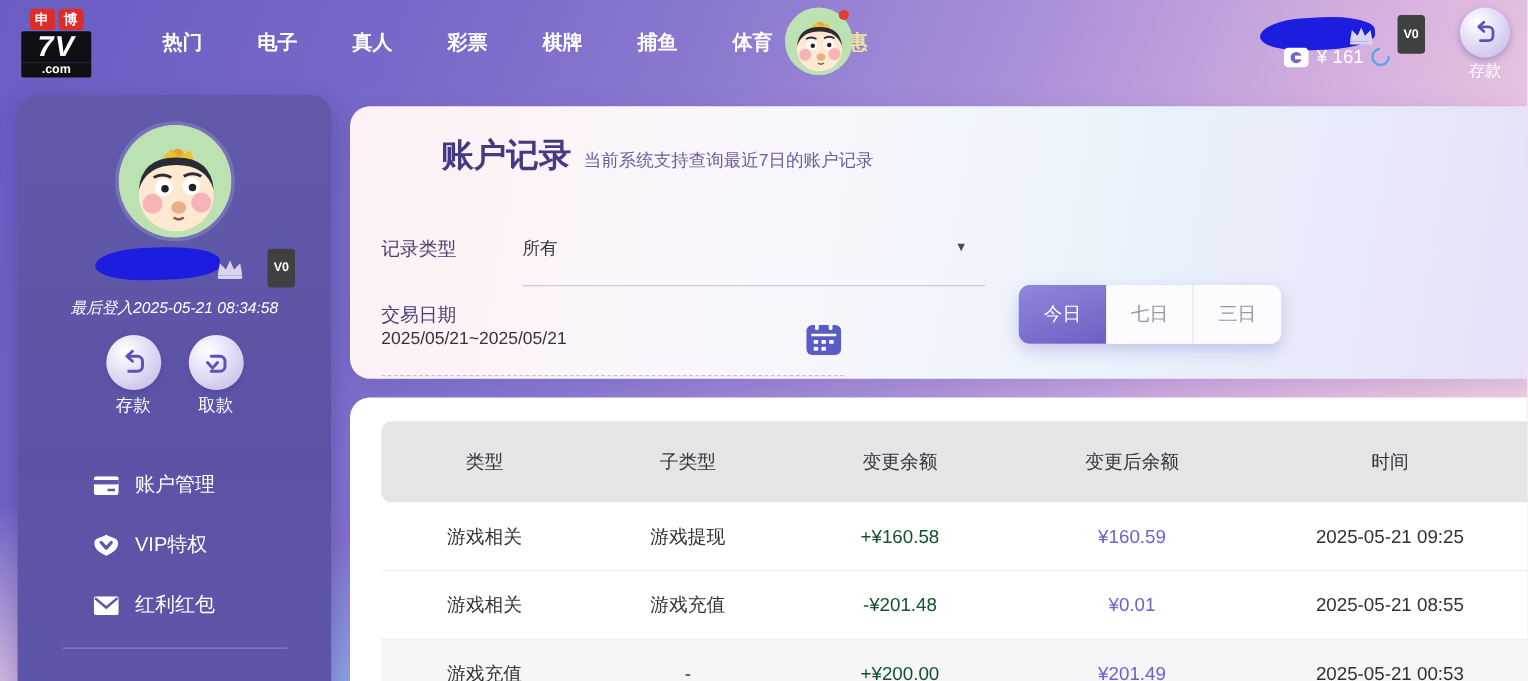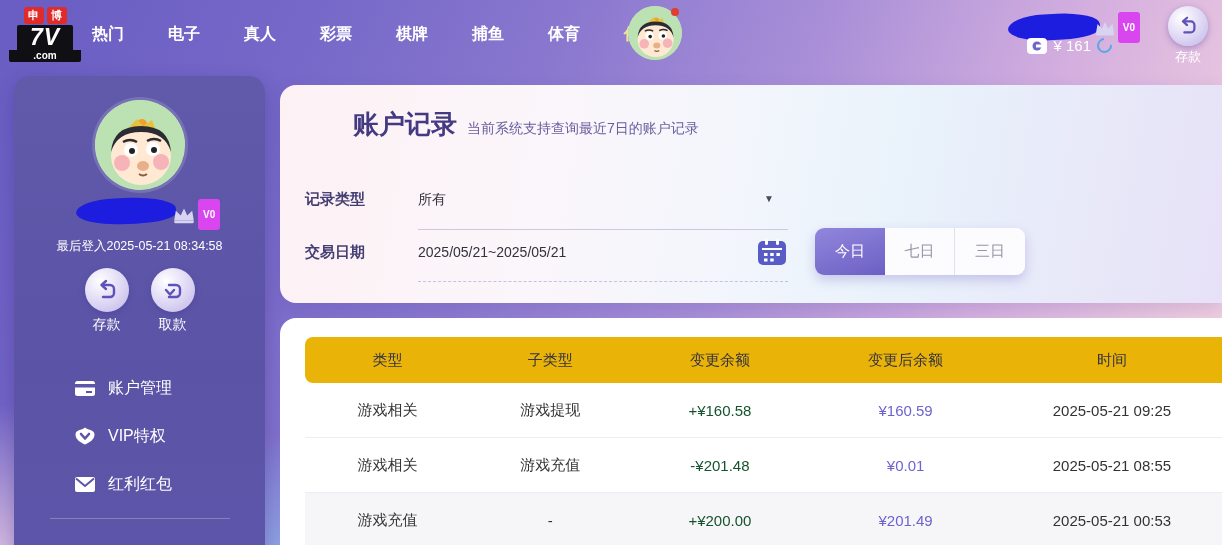--- a/index.html
+++ b/index.html
@@ -14,96 +14,96 @@
   }
 
   
   .topnav{ position:absolute; left:0; top:0; width:100%; height:68px; display:flex; align-items:center; }
   .logo{ margin-left:14px; width:62px; display:flex; flex-direction:column; align-items:center; }
   .logo-badges{ display:flex; gap:3px; margin-bottom:1px; }
   .logo-badge{ width:20px; height:17px; background:#e02b2b; border-radius:3px; color:#fff;
     font-size:11px; font-weight:bold; display:flex; align-items:center; justify-content:center; }
   .logo-7v{ width:56px; background:#101014; color:#fff; font-weight:900; font-style:italic;
     font-size:23px; line-height:25px; text-align:center; letter-spacing:1px; border-radius:2px 2px 0 0; }
-  .logo-com{ width:72px; background:#101014; color:#fff; font-size:10px; font-weight:bold;
+  .logo-com{ width:56px; background:#101014; color:#fff; font-size:10px; font-weight:bold;
     line-height:12px; text-align:center; border-radius:0 0 2px 2px; }
-  .nav-menu{ display:flex; margin-left:16px; gap:44px; }
+  .nav-menu{ display:flex; margin-left:54px; gap:44px; }
   .nav-item{ color:#fff; font-size:16px; font-weight:bold; cursor:pointer; white-space:nowrap; }
   .nav-item.active{ color:#f0e39c; }
 
   .nav-user{ position:absolute; right:0; top:0; height:68px; display:flex; align-items:flex-start; }
   .nav-avatar-wrap{ position:absolute; left:-264px; top:6px; width:54px; height:54px; }
   .avatar-circle{ width:100%; height:100%; border-radius:50%; background:#bce2b4; overflow:hidden; }
   .nav-red-dot{ position:absolute; right:3px; top:2px; width:8px; height:8px; background:#e23b30; border-radius:50%; }
   .scribble{ background:#1d1de0; border-radius:46% 54% 48% 52%/60% 55% 45% 58%; }
   .nav-scribble{ position:absolute; right:122px; top:14px; width:92px; height:26px; transform:rotate(-3deg); }
   .vip-wrap{ position:absolute; right:82px; top:12px; display:flex; align-items:center; }
-  .v0-badge{ background:#d946ef; color:#fff; font-size:10px; font-weight:bold;
-    border-radius:3px; padding:10px 5px; margin-left:2px; }
+  .v0-badge{ background:#404040; color:#fff; font-size:10px; font-weight:bold;
+    border-radius:3px; padding:10px 5px; margin-left:18px; }
   .balance-row{ position:absolute; right:110px; top:37px; display:flex; align-items:center; gap:6px; }
   .balance-text{ color:#fff; font-size:15px; }
   .spinner{ width:15px; height:15px; border-radius:50%; border:2px solid #58a7e8; border-top-color:transparent; transform:rotate(40deg); }
   .deposit-top{ position:absolute; right:12px; top:6px; width:44px; display:flex; flex-direction:column; align-items:center; }
   .circ-btn{ width:40px; height:40px; border-radius:50%;
     background:radial-gradient(circle at 35% 30%, #ffffff 0%, #e3ddf6 45%, #bfb5e6 100%);
     display:flex; align-items:center; justify-content:center; box-shadow:0 2px 6px rgba(60,45,140,.35); cursor:pointer; }
   .deposit-top .circ-label{ margin-top:2px; color:#fff; font-size:13px; }
 
   
   .sidebar{ position:absolute; left:14px; top:76px; width:251px; height:489px;
     background:linear-gradient(180deg,#615aab 0%, #5b54a6 60%, #5d55a9 100%);
     border-radius:16px; box-shadow:0 6px 18px rgba(50,35,120,.3); }
   .sb-avatar{ position:absolute; left:50%; top:24px; transform:translateX(-50%);
     width:90px; height:90px; border-radius:50%; background:#bce2b4; overflow:hidden;
     box-shadow:0 0 0 3px rgba(255,255,255,.15); }
   .sb-name-row{ position:absolute; top:120px; left:0; width:100%; height:30px; }
   .sb-scribble{ position:absolute; left:62px; top:2px; width:100px; height:26px; transform:rotate(-2deg); }
   .sb-vip{ position:absolute; left:158px; top:3px; display:flex; align-items:center; }
-  .sb-login{ position:absolute; top:162px; width:100%; text-align:center; color:#fff; font-size:12.5px; }
+  .sb-login{ position:absolute; top:162px; width:100%; text-align:center; color:#fff; font-size:12.5px;font-style:italic; }
   .sb-actions{ position:absolute; top:192px; width:100%; display:flex; justify-content:center; gap:22px; }
   .sb-action{ display:flex; flex-direction:column; align-items:center; cursor:pointer; }
   .sb-action .circ-btn{ width:44px; height:44px; }
   .sb-action-label{ margin-top:4px; color:#fff; font-size:14px; }
   .sb-menu{ position:absolute; top:288px; left:0; width:100%; }
   .sb-menu-item{ display:flex; align-items:center; padding-left:60px; height:48px; cursor:pointer; }
   .sb-menu-item .mi-icon{ width:22px; display:flex; justify-content:center; margin-right:12px; }
   .sb-menu-item .mi-label{ color:#fff; font-size:16px; }
   .sb-divider{ position:absolute; top:442px; left:36px; width:180px; height:1px; background:rgba(255,255,255,.25); }
 
   
   .header-card{ position:absolute; left:280px; top:85px; width:942px; height:218px;
     border-radius:16px 0 0 16px;
     background:linear-gradient(100deg,#fdf1f4 0%, #fbf6fb 28%, #f3f6fc 48%, #e9f2fb 66%, #e7e1f7 100%);
     box-shadow:0 6px 18px rgba(90,70,160,.18); }
   .hc-titlerow{ position:absolute; left:25px; top:22px; display:flex; align-items:baseline;margin-left:48px; }
   .hc-title{ font-size:26px; font-weight:bold; color:#443a82; }
   .hc-sub{ margin-left:10px; font-size:14px; color:#685e9d; }
   .form-row{ position:absolute; left:25px; display:flex; }
-  .form-label{ width:113px; font-size:15px; color:#453f73;font-weight:bold; }
+  .form-label{ width:113px; font-size:15px; color:#453f73; }
   .form-field{ position:relative; width:370px; }
   .form-value{ font-size:14px; color:#33323c; }
   .row-type{ top:105px; }
   .row-type .form-field{ border-bottom:1px solid #cdc8e0; padding-bottom:20px; }
   .dd-arrow{ position:absolute; right:14px; top:3px; font-size:10px; color:#4b4b58; cursor:pointer; }
-  .row-date{ top:158px; }
+  .row-date{ top:158px;flex-direction:column; }
   .row-date .form-field{ border-bottom:1px dashed #c6c1dc; padding-bottom:20px; }
   .cal-icon{ position:absolute; right:2px; top:-4px; cursor:pointer; }
   .segmented{ position:absolute; left:535px; top:143px; display:flex;
     border-radius:9px; box-shadow:0 5px 12px rgba(100,85,190,.28); }
   .seg-btn{ width:70px; height:47px; background:#fcfcfe; color:#9794a6; font-size:15px;
     display:flex; align-items:center; justify-content:center; cursor:pointer; border-right:1px solid #e2e0ec; }
   .seg-btn:last-child{ border-right:none; border-radius:0 9px 9px 0; }
   .seg-btn.active{ background:linear-gradient(160deg,#9187dc 0%, #6c5fc4 100%); color:#fff;
     border-radius:9px 0 0 9px; border-right:none; }
 
   
   .table-card{ position:absolute; left:280px; top:318px; width:942px; height:227px;
     background:#fff; border-radius:16px 0 0 0; }
   .acct-table{ position:absolute; left:25px; top:19px; width:917px; }
-  .t-header{ display:flex; height:46px; background:#eab308; border-radius:8px 0 0 8px; align-items:center; }
+  .t-header{ display:flex; height:65px; background:#e5e5e5; border-radius:8px 0 0 8px; align-items:center; }
   .t-header .t-cell{ color:#34333f; font-size:15px; }
   .t-row{ display:flex; height:55px; align-items:center; border-bottom:1px solid #ededf3; background:#fff; }
   .t-row:nth-child(4){ background:#f6f6f9; border-bottom:none; }
   .t-cell{ text-align:center; font-size:15px; color:#333; }
   .c1{ width:18%; } .c2{ width:17.5%; } .c3{ width:19.5%; } .c4{ width:21%; } .c5{ width:24%; }
   .amt-change{ color:#14532d; }
   .amt-balance{ color:#6c63d0; }
 
   svg{ display:block; }
 </style>

